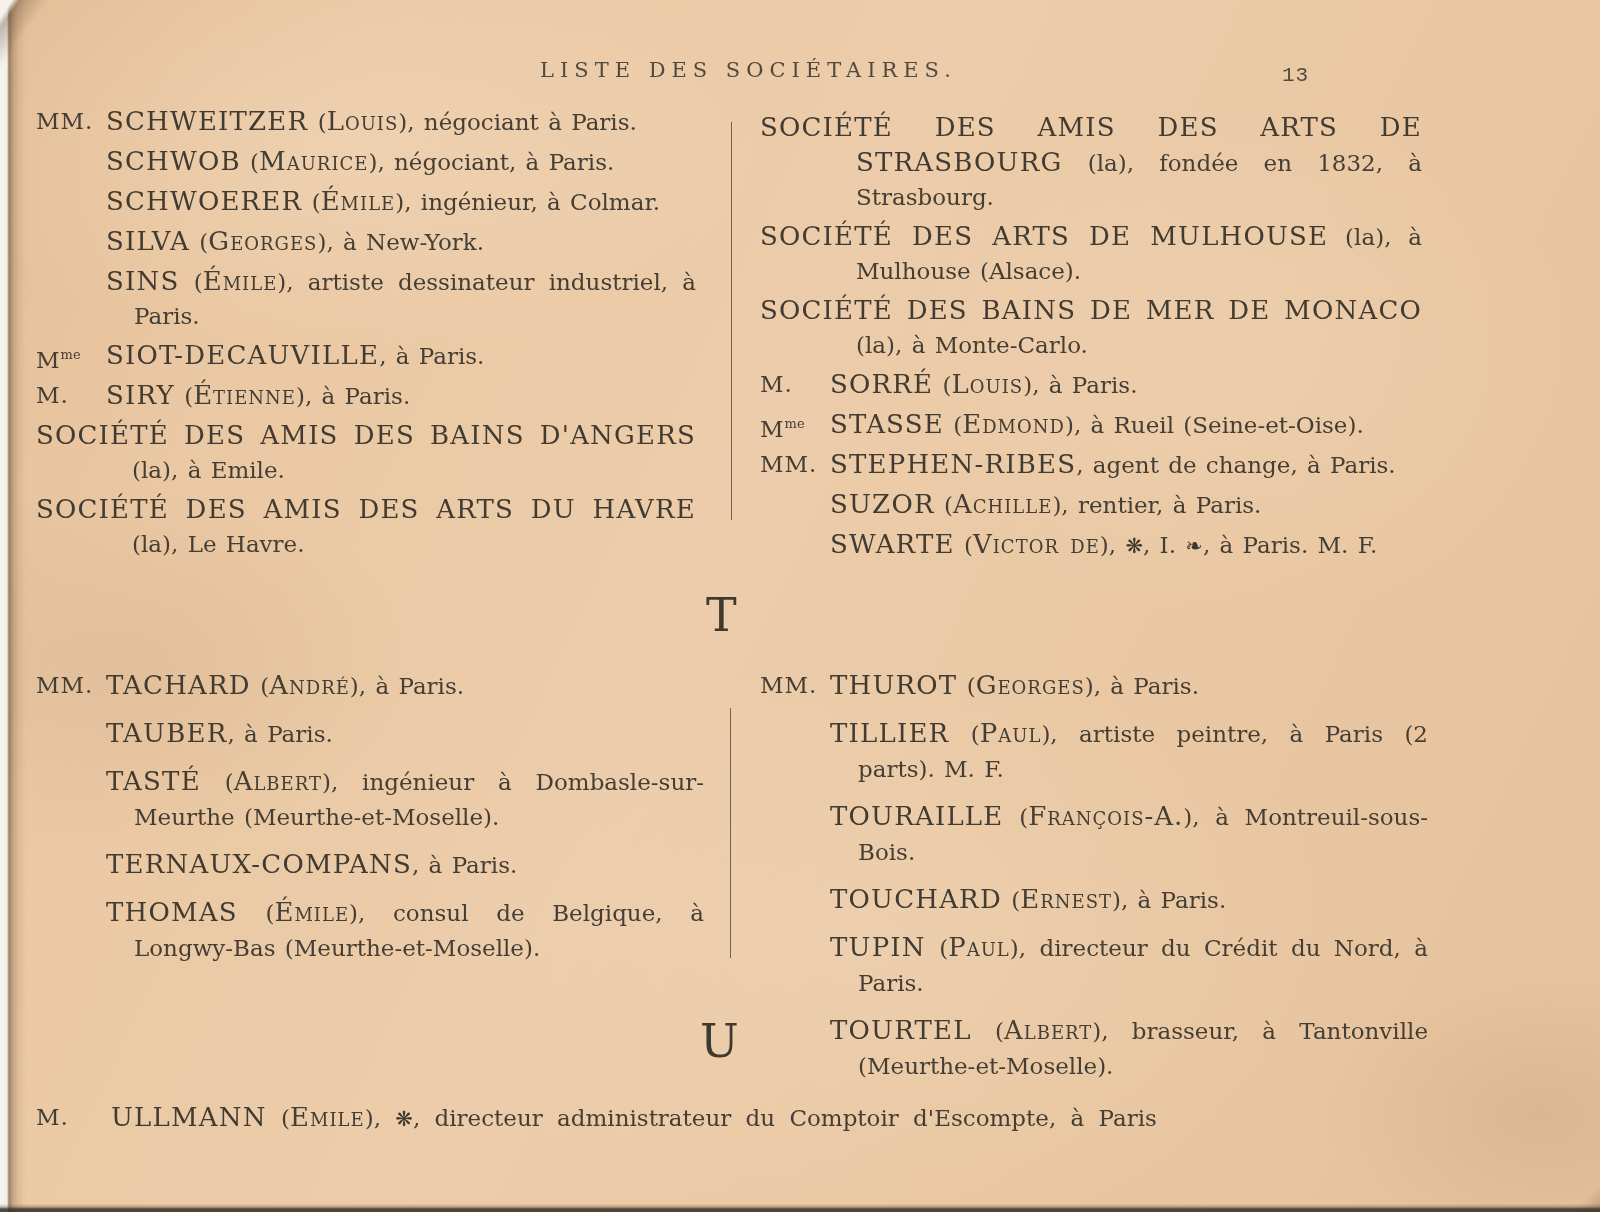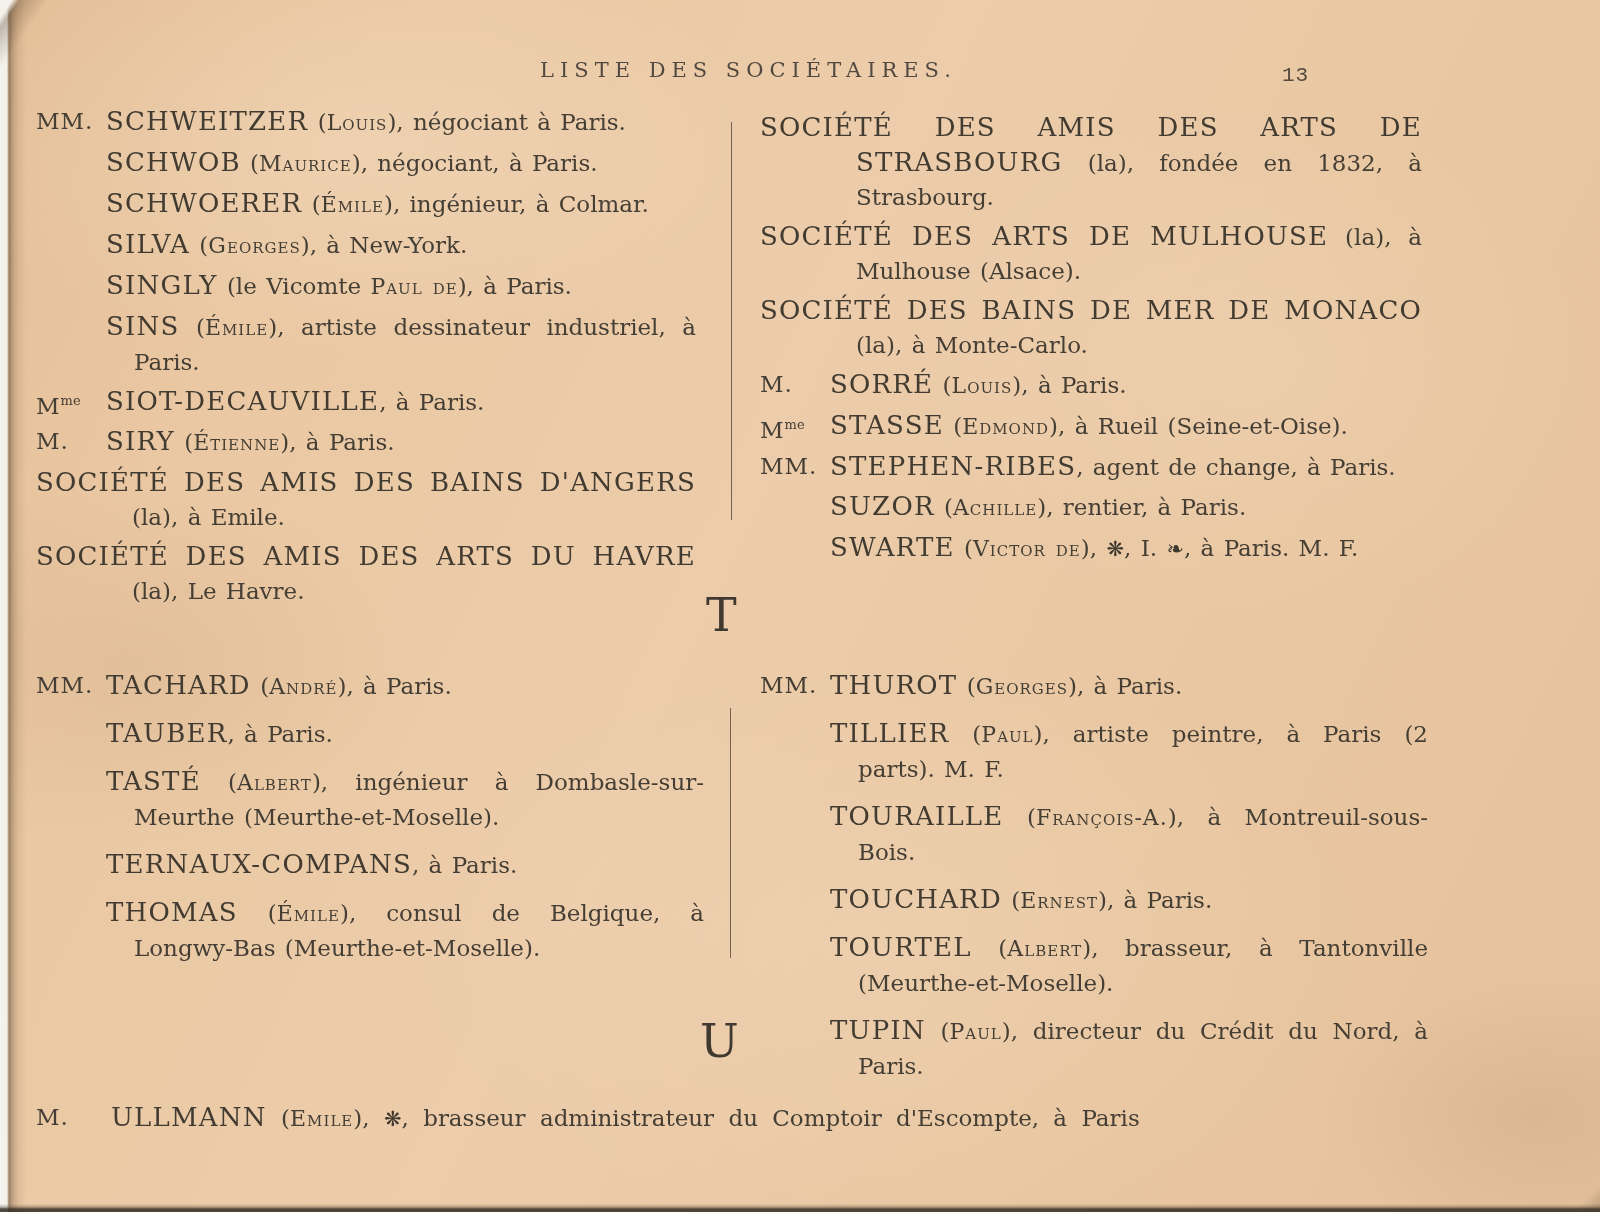--- a/index.html
+++ b/index.html
@@ -94,21 +94,21 @@
     position:absolute;left:-70px;top:0;
     text-indent:0;
     font-size:23px;letter-spacing:1px;color:#453e34;
   }
   .col-u .prefix{left:-75px;}
   .prefix sup{font-size:13px;vertical-align:9px;letter-spacing:0;}
   .nm{ 
     font-size:26px;letter-spacing:1.2px;color:#423b31;
   }
   .sc{ 
-    font-variant:small-caps;font-size:22px;letter-spacing:1px;color:#453e34;
+    font-variant:small-caps;font-size:26px;letter-spacing:1px;color:#453e34;
   }
   .tx{color:#453e34;}
   .sym{font-size:21px;color:#3f382e;}
 </style>
 </head>
 <body>
 
 <div class="page">
 
   <div class="edge-left"></div>
@@ -117,21 +117,20 @@
   <div class="corner-br"></div>
 
   <div class="running-head">LISTE DES SOCIÉTAIRES.</div>
   <div class="folio">13</div>
 
   <div class="col col-s-left">
       <div class="entry"><span class="prefix">MM.</span><span class="nm">SCHWEITZER</span><span class="tx"> (</span><span class="sc">Louis</span><span class="tx">), négociant à Paris.</span></div>
       <div class="entry"><span class="nm">SCHWOB</span><span class="tx"> (</span><span class="sc">Maurice</span><span class="tx">), négociant, à Paris.</span></div>
       <div class="entry"><span class="nm">SCHWOERER</span><span class="tx"> (</span><span class="sc">Émile</span><span class="tx">), ingénieur, à Colmar.</span></div>
       <div class="entry"><span class="nm">SILVA</span><span class="tx"> (</span><span class="sc">Georges</span><span class="tx">), à New-York.</span></div>
-      <div class="entry"><span class="nm">SINGLY</span><span class="tx"> (le Vicomte </span><span class="sc">Paul de</span><span class="tx">), à Paris.</span></div>
       <div class="entry"><span class="nm">SINS</span><span class="tx"> (</span><span class="sc">Émile</span><span class="tx">), artiste dessinateur industriel, à Paris.</span></div>
       <div class="entry"><span class="prefix">M<sup>me</sup></span><span class="nm">SIOT-DECAUVILLE</span><span class="tx">, à Paris.</span></div>
       <div class="entry"><span class="prefix">M.</span><span class="nm">SIRY</span><span class="tx"> (</span><span class="sc">Étienne</span><span class="tx">), à Paris.</span></div>
       <div class="entry flush"><span class="nm">SOCIÉTÉ DES AMIS DES BAINS D'ANGERS</span><span class="tx"> (la), à Emile.</span></div>
       <div class="entry flush"><span class="nm">SOCIÉTÉ DES AMIS DES ARTS DU HAVRE</span><span class="tx"> (la), Le Havre.</span></div>
     </div>
   <div class="divider divider-1"></div>
   <div class="col col-s-right">
       <div class="entry flush"><span class="nm">SOCIÉTÉ DES AMIS DES ARTS DE STRASBOURG</span><span class="tx"> (la), fondée en 1832, à Strasbourg.</span></div>
       <div class="entry flush"><span class="nm">SOCIÉTÉ DES ARTS DE MULHOUSE</span><span class="tx"> (la), à Mulhouse (Alsace).</span></div>
@@ -150,22 +149,22 @@
       <div class="entry"><span class="nm">TASTÉ</span><span class="tx"> (</span><span class="sc">Albert</span><span class="tx">), ingénieur à Dombasle-sur-Meurthe (Meurthe-et-Moselle).</span></div>
       <div class="entry"><span class="nm">TERNAUX-COMPANS</span><span class="tx">, à Paris.</span></div>
       <div class="entry"><span class="nm">THOMAS</span><span class="tx"> (</span><span class="sc">Émile</span><span class="tx">), consul de Belgique, à Longwy-Bas (Meurthe-et-Moselle).</span></div>
     </div>
   <div class="divider divider-2"></div>
   <div class="col col-t-right">
       <div class="entry"><span class="prefix">MM.</span><span class="nm">THUROT</span><span class="tx"> (</span><span class="sc">Georges</span><span class="tx">), à Paris.</span></div>
       <div class="entry"><span class="nm">TILLIER</span><span class="tx"> (</span><span class="sc">Paul</span><span class="tx">), artiste peintre, à Paris (2 parts). M. F.</span></div>
       <div class="entry"><span class="nm">TOURAILLE</span><span class="tx"> (</span><span class="sc">François-A.</span><span class="tx">), à Montreuil-sous-Bois.</span></div>
       <div class="entry"><span class="nm">TOUCHARD</span><span class="tx"> (</span><span class="sc">Ernest</span><span class="tx">), à Paris.</span></div>
+      <div class="entry"><span class="nm">TUPIN</span><span class="tx"> (</span><span class="sc">Paul</span><span class="tx">), directeur du Crédit du Nord, à Paris.</span></div>
       <div class="entry"><span class="nm">TOURTEL</span><span class="tx"> (</span><span class="sc">Albert</span><span class="tx">), brasseur, à Tantonville (Meurthe-et-Moselle).</span></div>
-      <div class="entry"><span class="nm">TUPIN</span><span class="tx"> (</span><span class="sc">Paul</span><span class="tx">), directeur du Crédit du Nord, à Paris.</span></div>
     </div>
 
   <div class="section-letter letter-u">U</div>
   <div class="col col-u">
-      <div class="entry"><span class="prefix">M.</span><span class="nm">ULLMANN</span><span class="tx"> (</span><span class="sc">Emile</span><span class="tx">), </span><span class="sym">❋</span><span class="tx">, brasseur administrateur du Comptoir d'Escompte, à Paris</span></div>
+      <div class="entry"><span class="prefix">M.</span><span class="nm">ULLMANN</span><span class="tx"> (</span><span class="sc">Emile</span><span class="tx">), </span><span class="sym">❋</span><span class="tx">, directeur administrateur du Comptoir d'Escompte, à Paris</span></div>
     </div>
 
 </div>
 
 </body></html>

